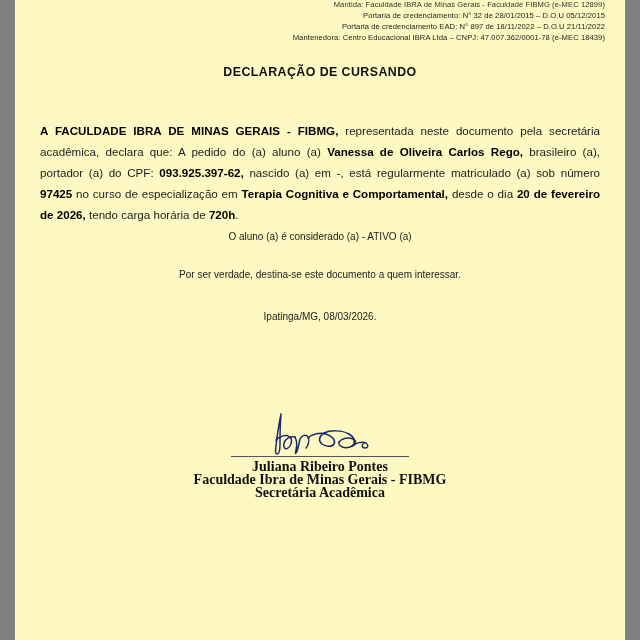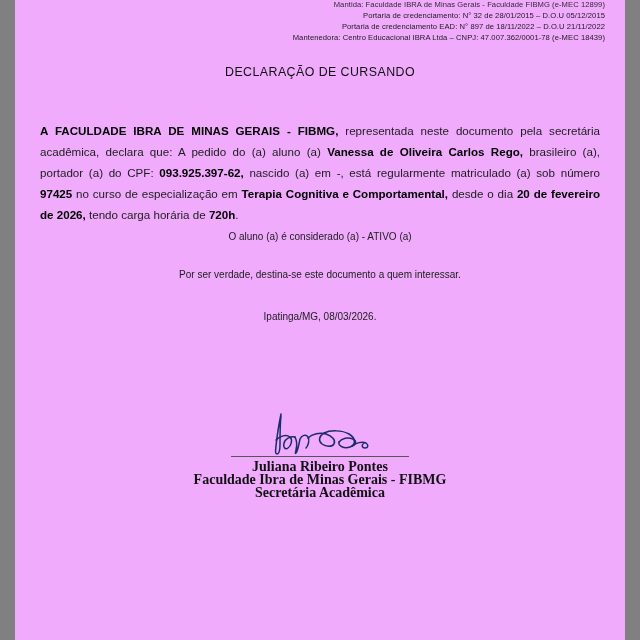--- a/index.html
+++ b/index.html
@@ -19,21 +19,21 @@
     background: #808080;
   }
 
   
   #page {
     position: absolute;
     left: 15px;
     top: 0;
     width: 610px;
     height: 640px;
-    background: #f0abfc;
+    background: #fef9c3;
     box-sizing: border-box;
   }
 
   .page-inner {
     position: relative;
     width: 100%;
     height: 100%;
     padding: 0;
     box-sizing: border-box;
   }
@@ -60,21 +60,21 @@
   }
 
   
   .doc-title {
     position: absolute;
     left: 0;
     right: 0;
     top: 65px;
     text-align: center;
     font-size: 12.4px;
-    font-weight: normal;
+    font-weight: bold;
     letter-spacing: 0.035em;
     color: #111;
   }
 
   
   .body-para {
     position: absolute;
     left: 25px;
     right: 25px;
     top: 108px;

